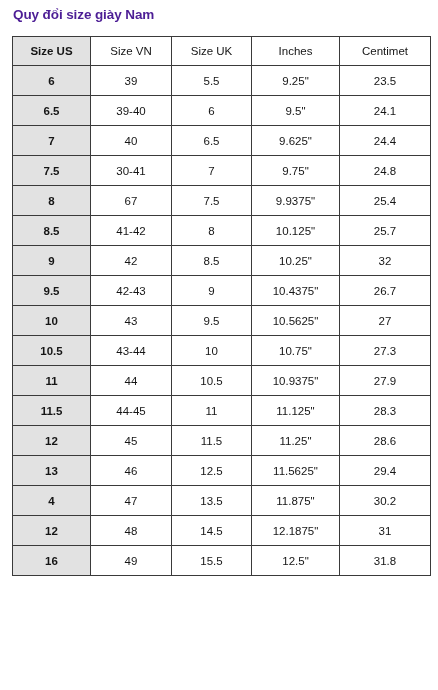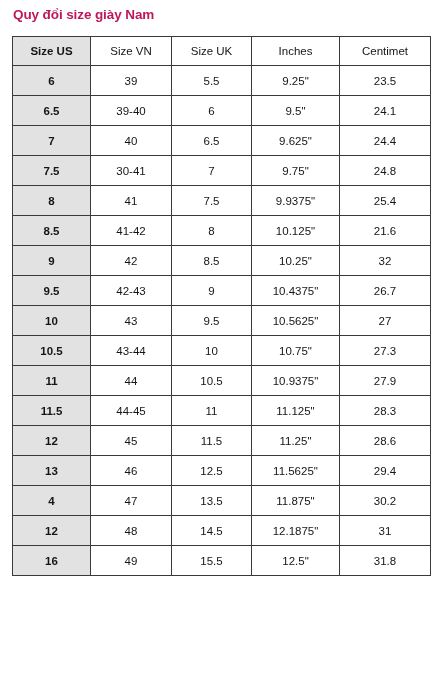--- a/index.html
+++ b/index.html
@@ -16,21 +16,21 @@
   }
   .page {
     position: relative;
     width: 438px;
     height: 690px;
     box-sizing: border-box;
   }
   .page-title {
     font-size: 13.5px;
     font-weight: bold;
-    color: #be185d;
+    color: #4c1d95;
     letter-spacing: -0.1px;
     padding: 7px 0 0 13px;
     line-height: 16px;
     white-space: nowrap;
   }
   .table-wrap {
     position: absolute;
     left: 12px;
     top: 36px;
     width: 418px;
@@ -120,31 +120,31 @@
         </tr>
         <tr>
           <td class="col-us">7.5</td>
           <td>30-41</td>
           <td>7</td>
           <td>9.75"</td>
           <td>24.8</td>
         </tr>
         <tr>
           <td class="col-us">8</td>
-          <td>41</td>
+          <td>67</td>
           <td>7.5</td>
           <td>9.9375"</td>
           <td>25.4</td>
         </tr>
         <tr>
           <td class="col-us">8.5</td>
           <td>41-42</td>
           <td>8</td>
           <td>10.125"</td>
-          <td>21.6</td>
+          <td>25.7</td>
         </tr>
         <tr>
           <td class="col-us">9</td>
           <td>42</td>
           <td>8.5</td>
           <td>10.25"</td>
           <td>32</td>
         </tr>
         <tr>
           <td class="col-us">9.5</td>

